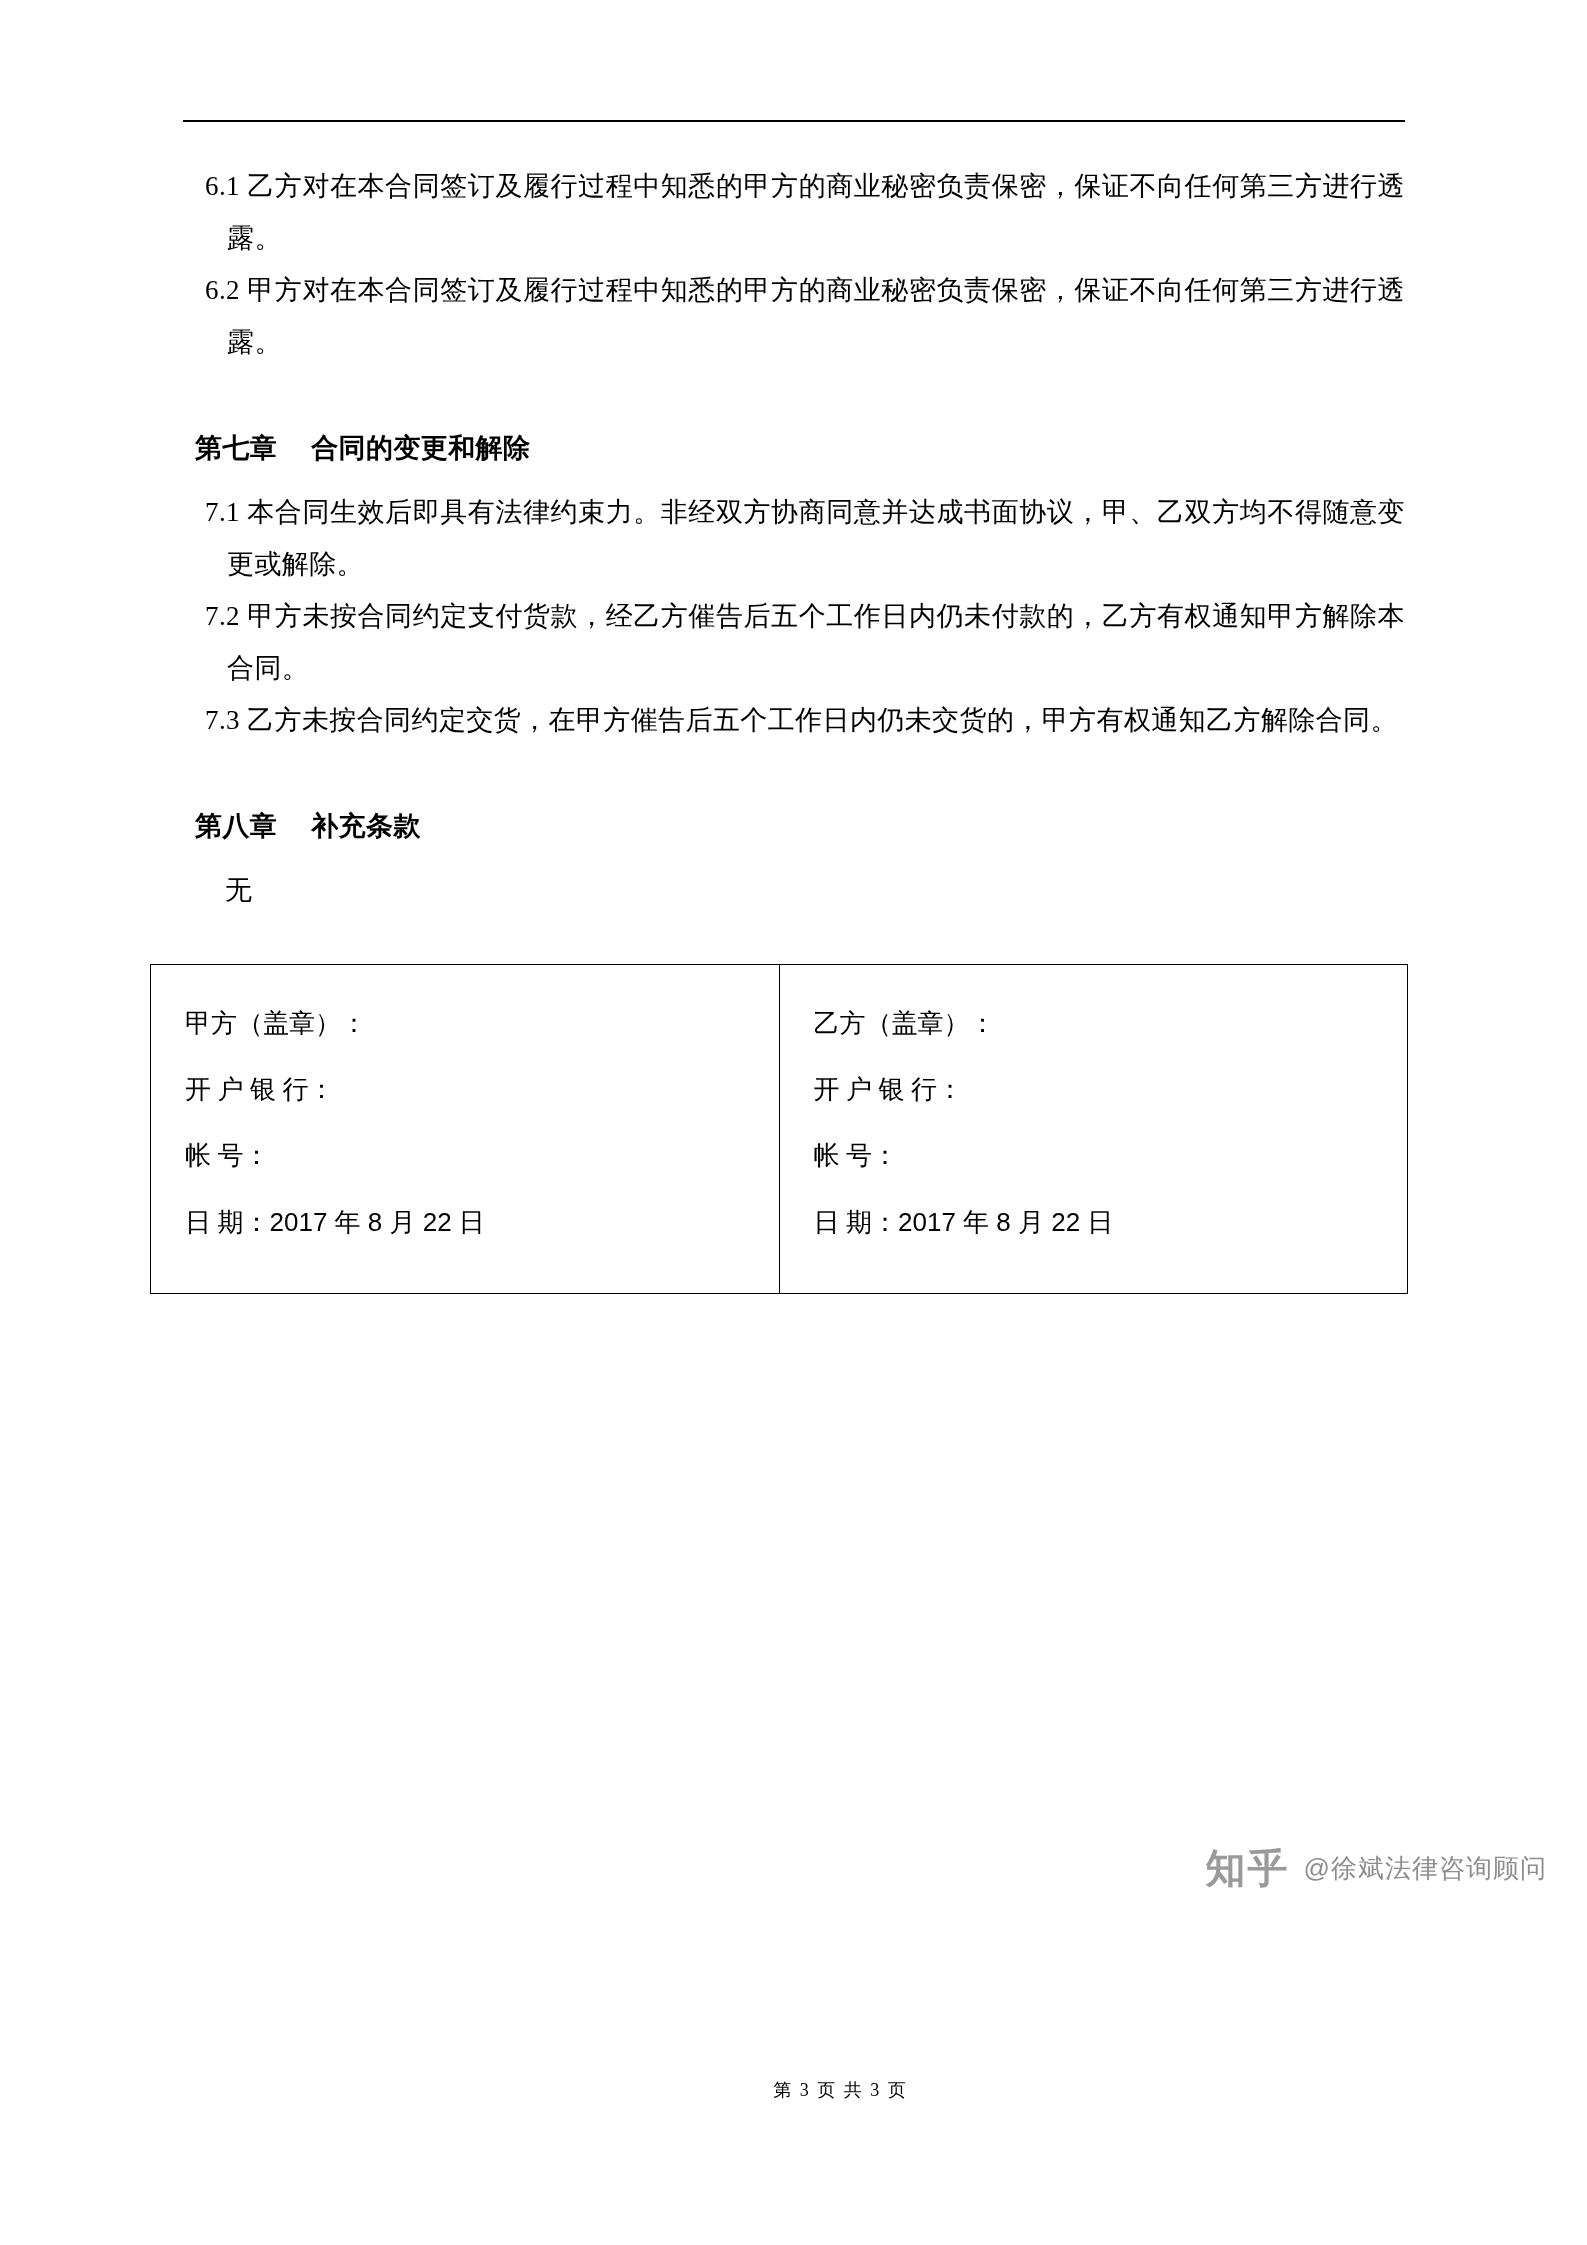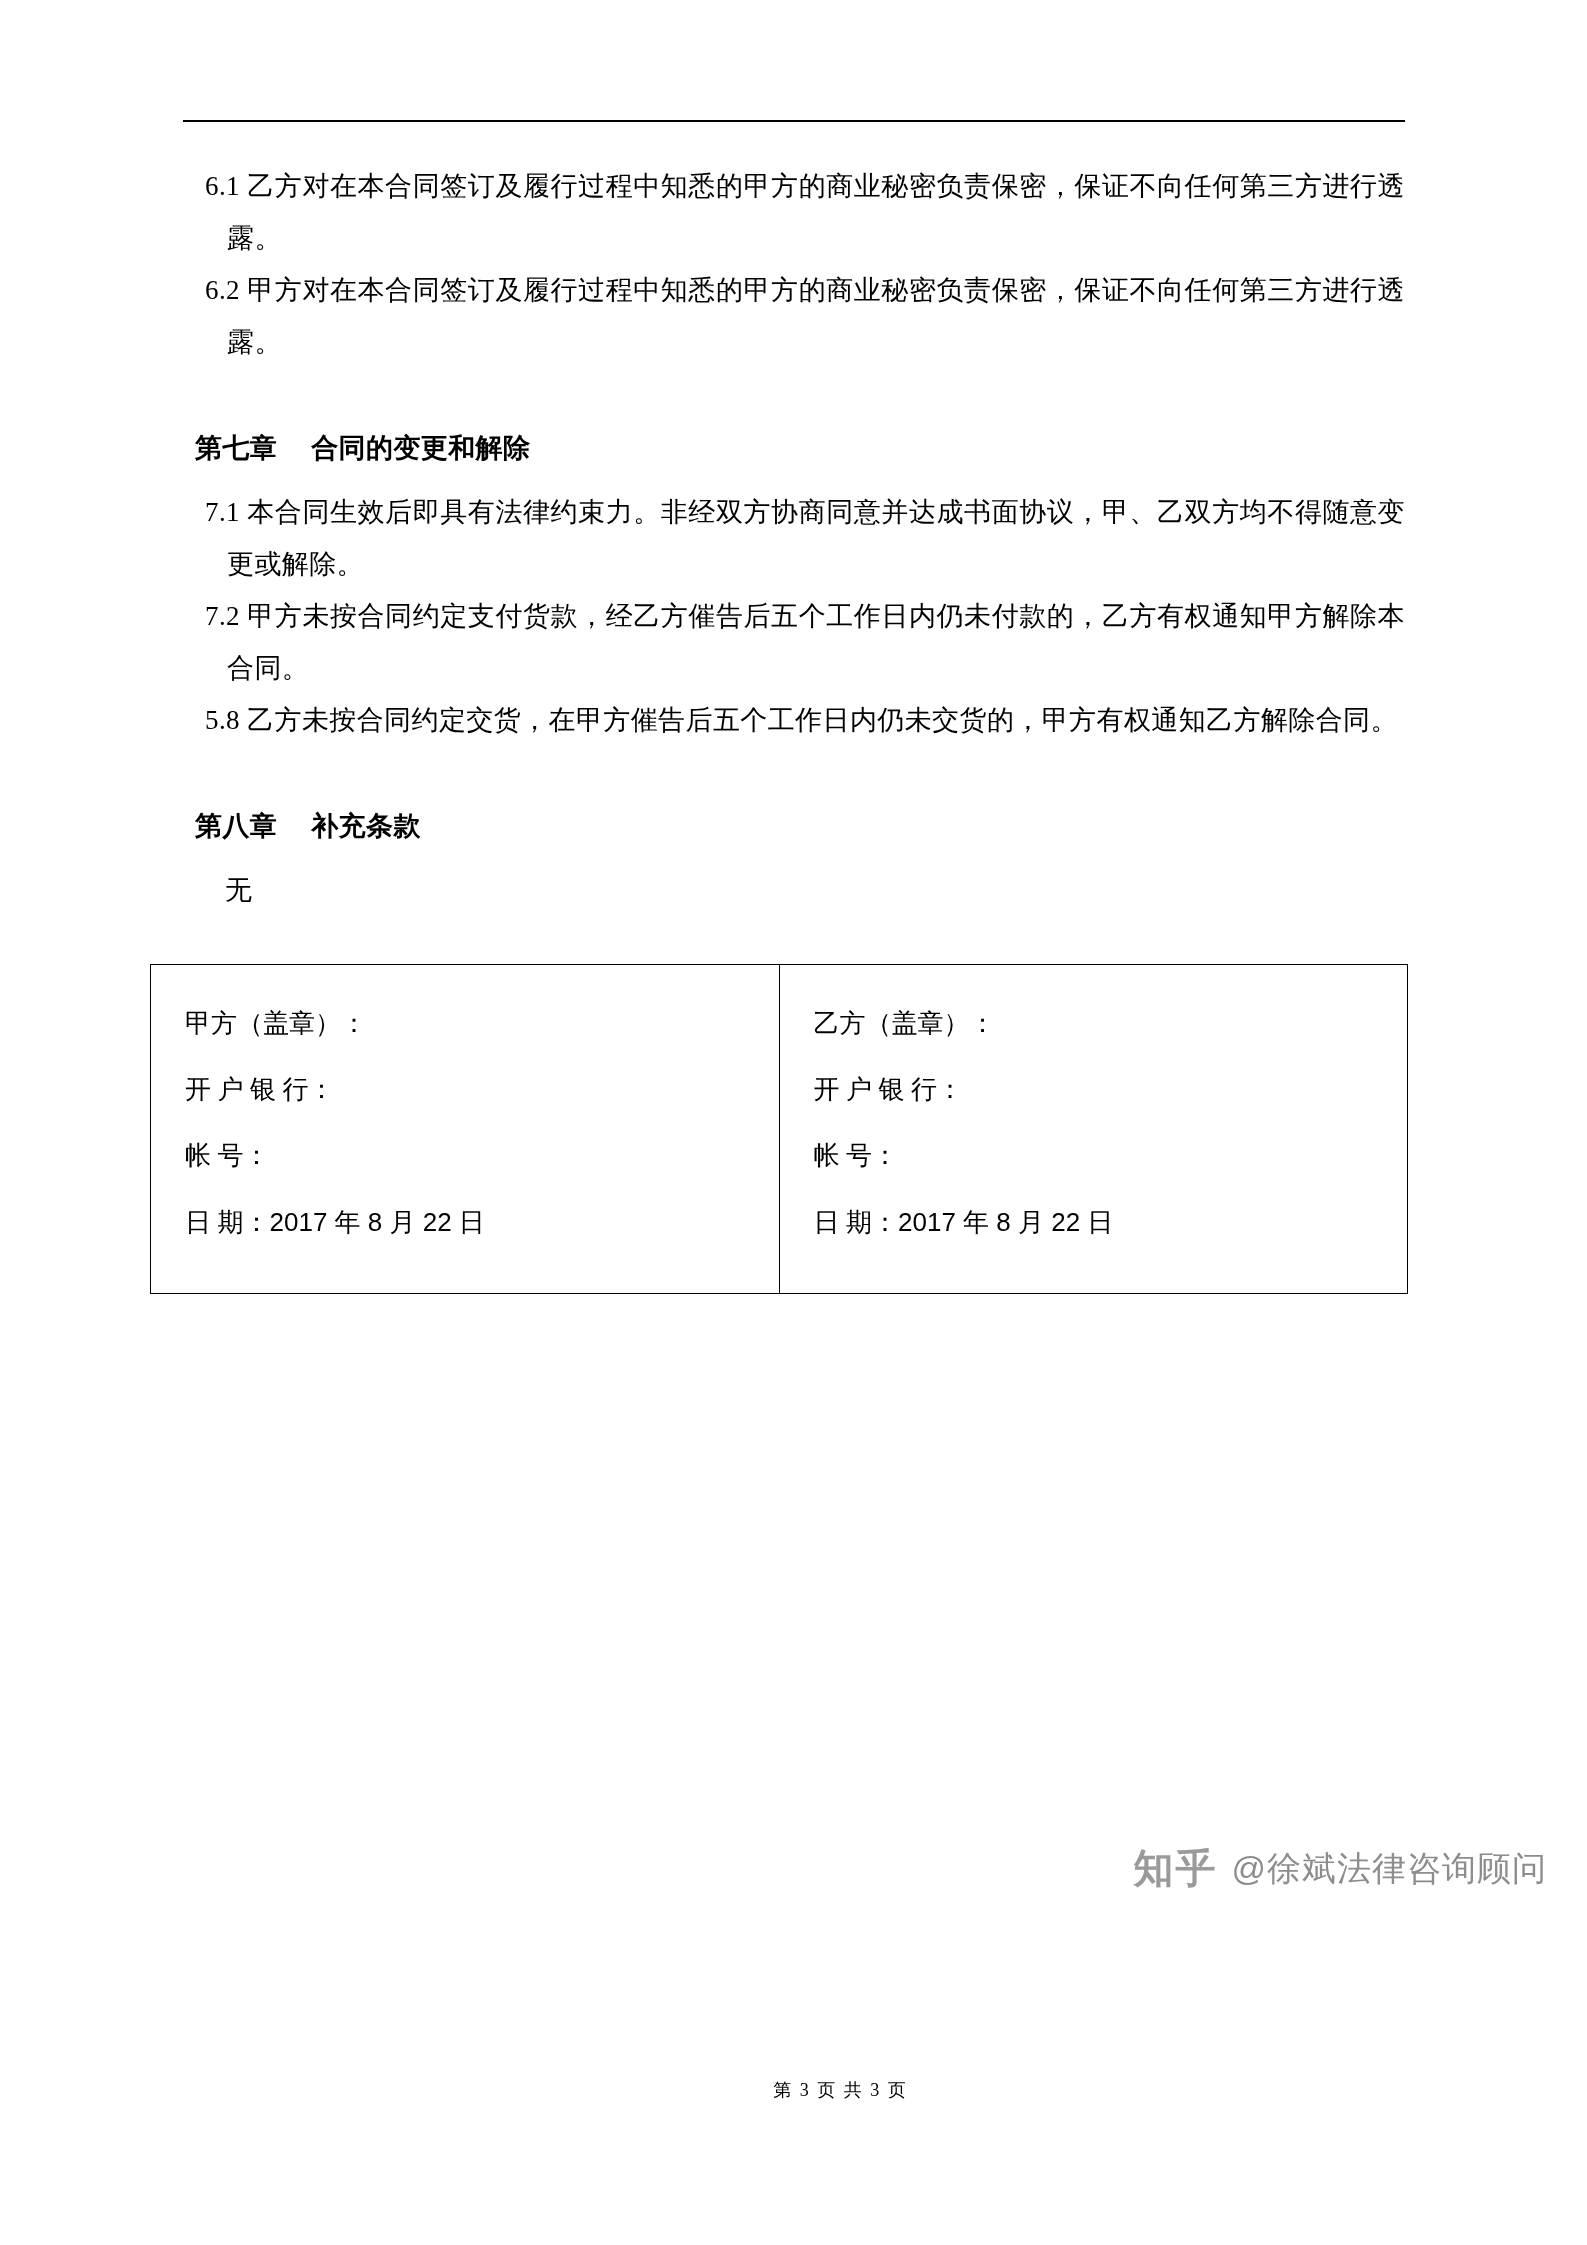--- a/index.html
+++ b/index.html
@@ -121,21 +121,21 @@
     color: #8b8b8b;
   }
   .wm-logo {
     font-size: 40px;
     font-weight: bold;
     letter-spacing: 2px;
     color: #9a9a9a;
     font-family: Liberation Serif, serif;
   }
   .wm-text {
-    font-size: 34px;
+    font-size: 26px;
     color: #8d8d8d;
     letter-spacing: 1px;
     font-family: "Liberation Sans", sans-serif;
   }
 </style>
 </head>
 <body>
 
 <div class="page">
 
@@ -145,21 +145,21 @@
 
     <p class="para para-indent">6.1 乙方对在本合同签订及履行过程中知悉的甲方的商业秘密负责保密，保证不向任何第三方进行透露。</p>
     <p class="para para-indent">6.2 甲方对在本合同签订及履行过程中知悉的甲方的商业秘密负责保密，保证不向任何第三方进行透露。</p>
 
     <div class="spacer-lg"></div>
 
     <p class="chapter"><span>第七章</span><span class="gap"></span><span>合同的变更和解除</span></p>
 
     <p class="para para-indent">7.1 本合同生效后即具有法律约束力。非经双方协商同意并达成书面协议，甲、乙双方均不得随意变更或解除。</p>
     <p class="para para-indent">7.2 甲方未按合同约定支付货款，经乙方催告后五个工作日内仍未付款的，乙方有权通知甲方解除本合同。</p>
-    <p class="para para-indent">5.8 乙方未按合同约定交货，在甲方催告后五个工作日内仍未交货的，甲方有权通知乙方解除合同。</p>
+    <p class="para para-indent">7.3 乙方未按合同约定交货，在甲方催告后五个工作日内仍未交货的，甲方有权通知乙方解除合同。</p>
 
     <div class="spacer-lg"></div>
 
     <p class="chapter"><span>第八章</span><span class="gap"></span><span>补充条款</span></p>
 
     <p class="blank-line">无</p>
 
     <table class="sig-table">
       <tbody>
           <tr>

